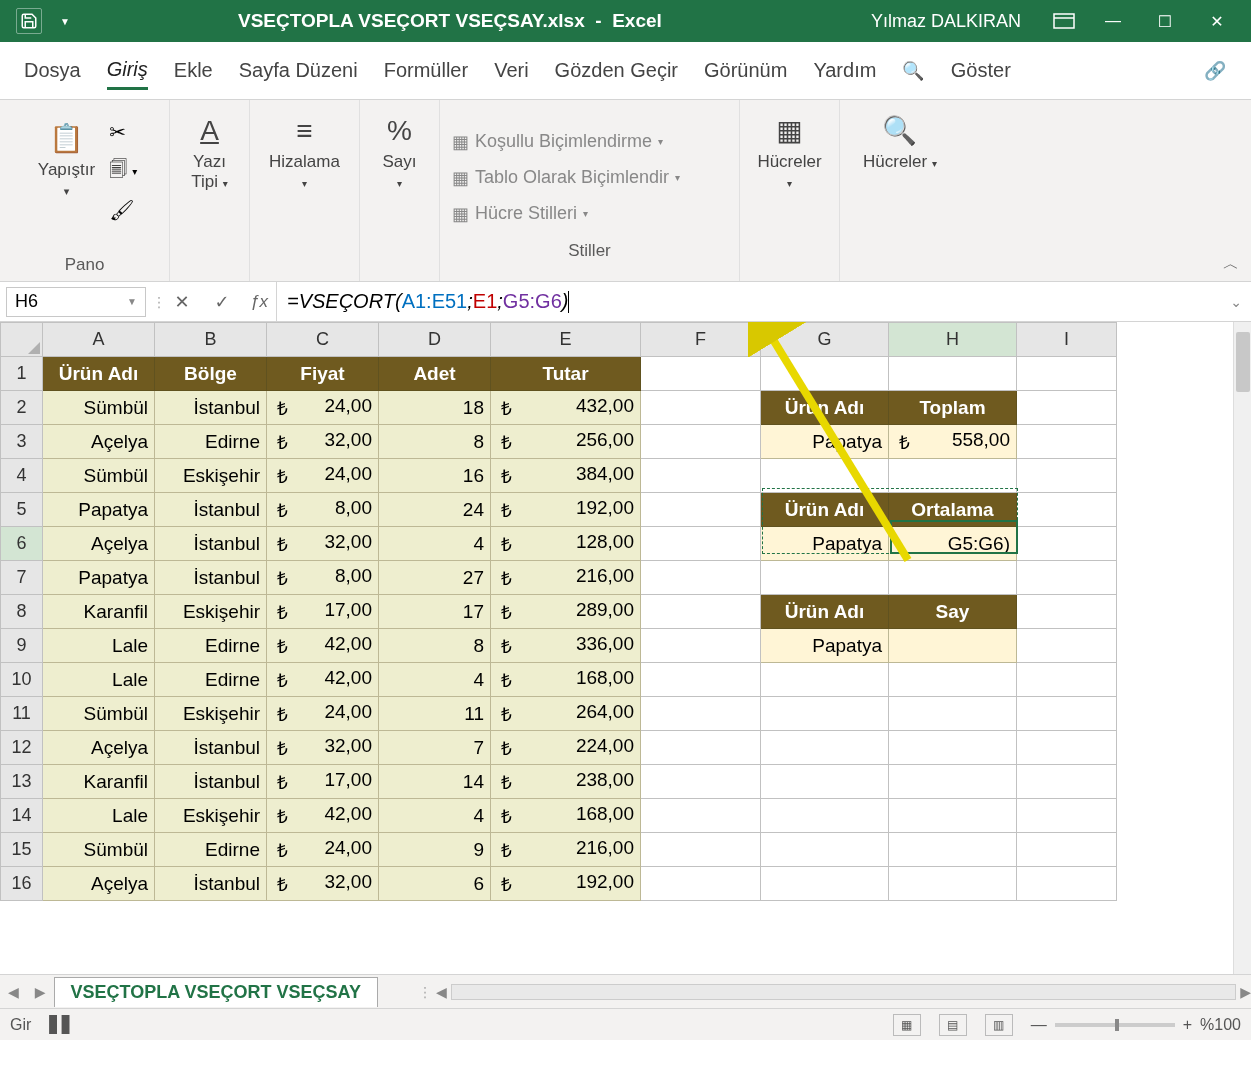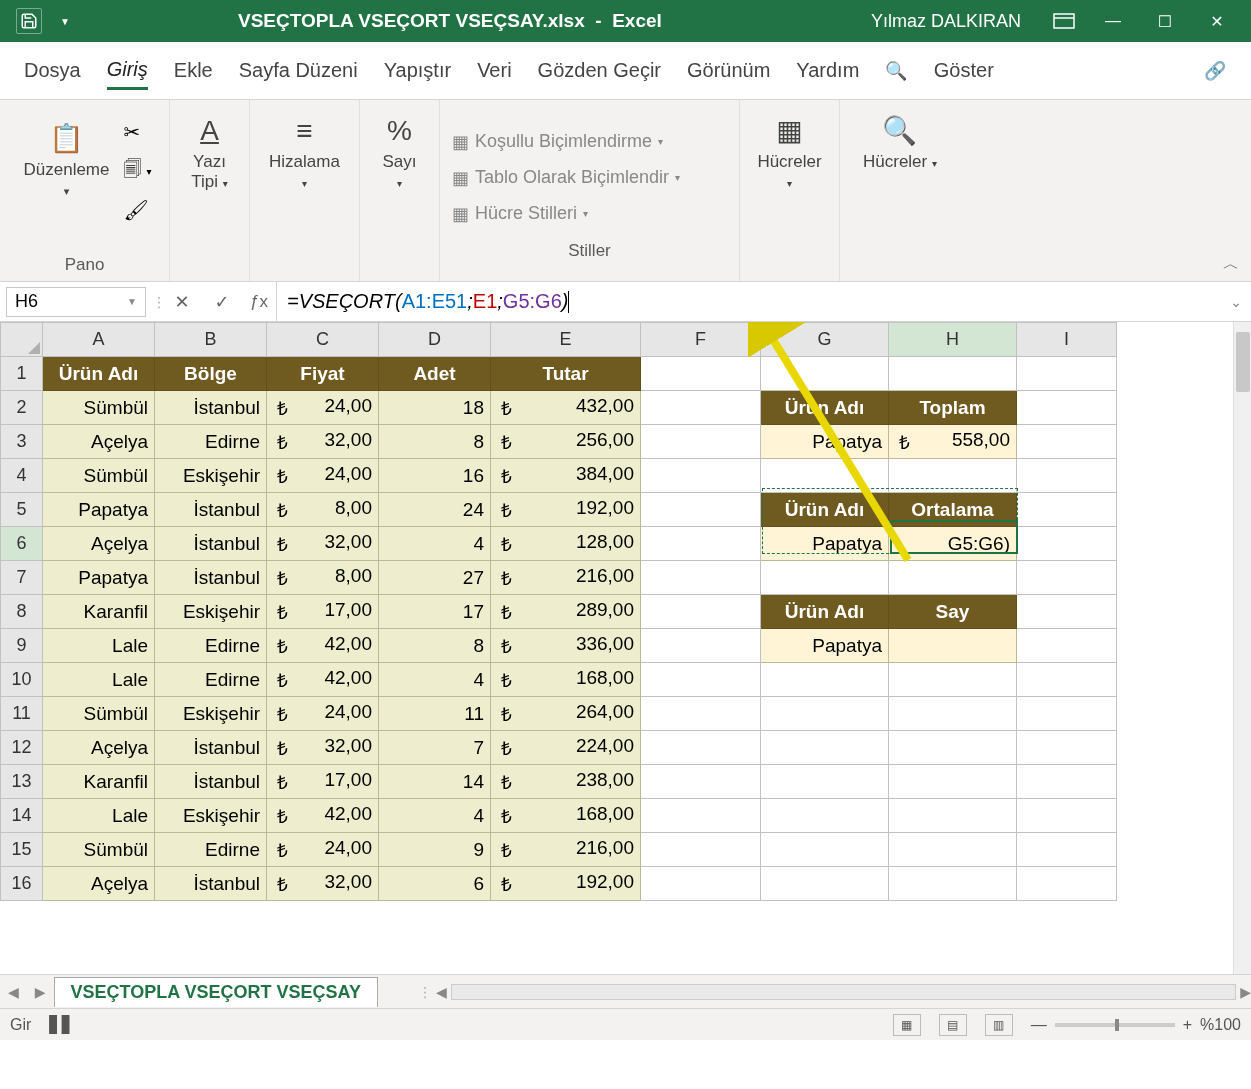--- a/index.html
+++ b/index.html
@@ -27,21 +27,21 @@
 .ribbon .bigbtn { text-align: center; font-size: 17px; color: #444; cursor: pointer; padding:4px 6px;}
 .ribbon .bigbtn .ico { font-size: 28px; display: block; height: 42px; line-height: 42px; }
 .ribbon .stylebtn { display: flex; align-items: center; gap: 6px; font-size: 18px; color: #888; cursor: pointer; padding:4px 0;}
 .ribbon .stylegroup { flex-direction: column; align-items: flex-start; justify-content: center; gap:6px; padding-top:12px;}
 .ribbon .collapse { margin-left:auto; align-self:flex-end; padding:6px 12px; font-size:16px; color:#666; cursor:pointer;}
 
 .formulabar { height: 40px; border-bottom: 1px solid #d4d4d4; display: flex; align-items: center; background:#fff; }
 .formulabar .namebox { width: 140px; height: 30px; border: 1px solid #c8c8c8; margin: 0 6px; padding: 0 8px; font-size: 18px; display: flex; align-items: center; justify-content: space-between; }
 .formulabar .divider { width: 10px; text-align:center; color:#aaa;}
 .formulabar .fxbtn { width: 40px; text-align: center; font-size: 18px; color: #666; cursor: pointer; }
-.formulabar .fxlabel { font-size: 17px; color: #666; padding: 0 8px; border-right:1px solid #d4d4d4; height:100%; display:flex; align-items:center;}
+.formulabar .fxlabel { font-style: italic; font-size: 17px; color: #666; padding: 0 8px; border-right:1px solid #d4d4d4; height:100%; display:flex; align-items:center;}
 .formulabar .formula { flex: 1; padding: 0 10px; font-size: 20px; display:flex; align-items:center; }
 .formula .func { color:#000;font-style:italic; }
 .formula .ref1 { color:#0070c0; }
 .formula .ref2 { color:#c00000; }
 .formula .ref3 { color:#7030a0; }
 .formula .cursor-bar { display:inline-block; width:1px; height:22px; background:#000; vertical-align:middle;}
 .formulabar .expand { width:30px; text-align:center; color:#888; cursor:pointer;}
 
 .sheet { position: relative; background: #fff; height: 652px; overflow: hidden; }
 .sheet table { border-collapse: collapse; table-layout: fixed; }
@@ -109,37 +109,37 @@
   <div class="winbtn">—</div>
   <div class="winbtn">☐</div>
   <div class="winbtn">✕</div>
 </div>
 
 <div class="menubar">
   <span class="tab">Dosya</span>
   <span class="tab active">Giriş</span>
   <span class="tab">Ekle</span>
   <span class="tab">Sayfa Düzeni</span>
-  <span class="tab">Yapıştır</span>
+  <span class="tab">Formüller</span>
   <span class="tab">Veri</span>
   <span class="tab">Gözden Geçir</span>
   <span class="tab">Görünüm</span>
   <span class="tab">Yardım</span>
   <span style="font-size:18px;">🔍</span>
   <span class="tab">Göster</span>
   <span class="spacer"></span>
   <span class="share">🔗</span>
 </div>
 
 <div class="ribbon">
   <div class="group" style="width:170px;">
     <div class="glyphs">
       <div class="bigbtn">
         <span class="ico">📋</span>
-        <span>Düzenleme</span><br><span style="font-size:11px;">▾</span>
+        <span>Yapıştır</span><br><span style="font-size:11px;">▾</span>
       </div>
       <div style="display:flex; flex-direction:column; gap:12px; padding-top:6px;">
         <span style="font-size:20px;">✂</span>
         <span style="font-size:18px;">🗐 <span style="font-size:10px;">▾</span></span>
         <span style="font-size:20px;">🖌</span>
       </div>
     </div>
     <div class="label">Pano</div>
   </div>
   <div class="group" style="width:80px;">

